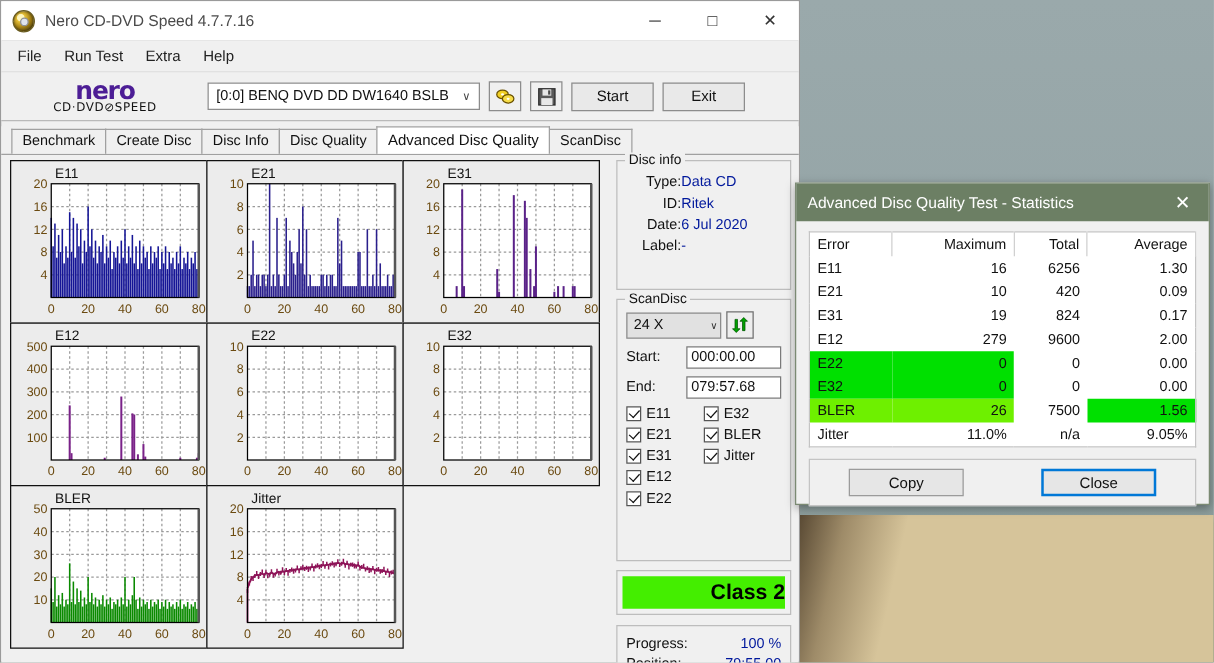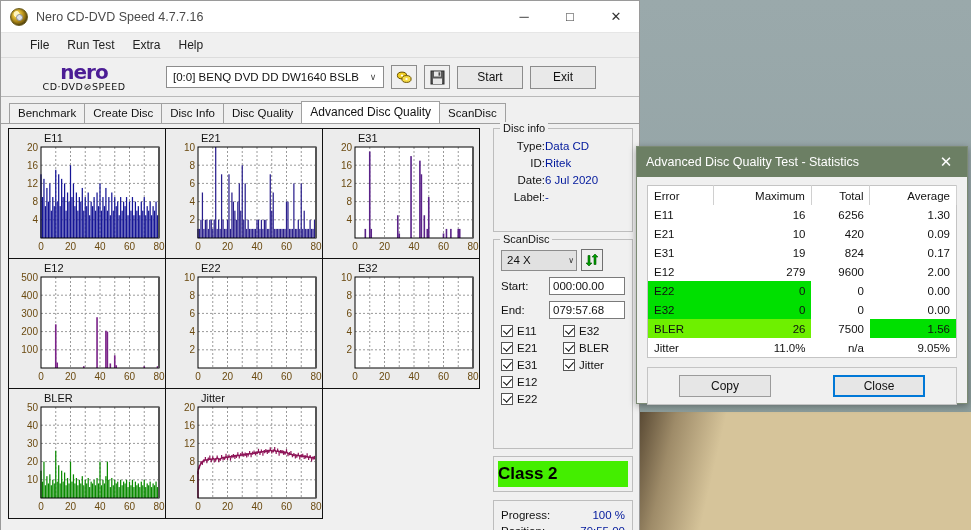--- a/index.html
+++ b/index.html
@@ -27,21 +27,21 @@
   .titlebar{height:31px;background:#ffffff;display:flex;align-items:center;
     border-bottom:1px solid #e6e6e6;}
   .tb-icon{width:16px;height:16px;margin:0 8px 0 9px;border-radius:50%;
     background:radial-gradient(circle at 35% 32%, #fff6bf 0 18%, #e8c23a 22%, #9d7a12 55%, #5b4a10 78%, #2d2a22 100%);
     border:1px solid #6a5c20;box-shadow:inset 0 0 2px rgba(0,0,0,.5);position:relative;}
   .tb-icon:after{content:"";position:absolute;left:5px;top:5px;width:5px;height:5px;border-radius:50%;
     background:#dfe3ea;border:1px solid #8d8f96;}
   .tb-title{font-size:12.5px;color:#4a4a4a;flex:1;}
   .tb-btn{width:46px;height:30px;display:flex;align-items:center;justify-content:center;
     color:#333;font-size:13px;user-select:none;}
-  .menubar{height:24px;display:flex;align-items:center;padding:0 20px;
+  .menubar{height:24px;display:flex;align-items:center;padding:0 4px;
     border-bottom:1px solid #dcdcdc;background:#f0f0f0;}
   .menu-item{font-size:12px;color:#222;padding:3px 9px;}
   
   .toolbar{height:38px;display:flex;align-items:center;padding:0 8px;gap:7px;
     border-bottom:1px solid #b9b9b9;background:#f0f0f0;}
   .logo{width:150px;height:34px;display:flex;flex-direction:column;align-items:center;
     justify-content:center;line-height:1;}
   .logo .l1{font-family:"DejaVu Sans",sans-serif;font-weight:bold;font-size:20px;
     letter-spacing:-1px;color:#4c1d95;}
   .logo .l2{font-family:"DejaVu Sans",sans-serif;font-weight:normal;font-size:9.5px;
@@ -89,21 +89,21 @@
   .tinput{flex:1;height:18px;border:1px solid #7a7a7a;background:#fff;font-size:11.5px;
     color:#111;display:flex;align-items:center;padding-left:3px;box-sizing:border-box;}
   .cbgrid{display:flex;flex-wrap:wrap;margin-top:2px;}
   .cbcell{width:50%;display:flex;align-items:center;gap:4px;font-size:11.5px;
     color:#111;margin-bottom:5px;}
   .cbox{width:12px;height:12px;border:1px solid #555;background:#fff;position:relative;
     box-sizing:border-box;}
   .cbox:after{content:"";position:absolute;left:3px;top:0px;width:4px;height:7px;
     border:solid #111;border-width:0 1.6px 1.6px 0;transform:rotate(42deg);}
   .classbox{border:1px solid #bdbdbd;background:#f0f0f0;padding:4px;margin-bottom:8px;}
-  .classbadge{background:#44ee00;text-align:left;font-size:17px;font-weight:bold;
+  .classbadge{background:#44ee00;text-align:right;font-size:17px;font-weight:bold;
     color:#000;padding:3px 0;}
   .progbox{border:1px solid #bdbdbd;background:#f0f0f0;padding:6px 7px;}
   .progrow{display:flex;font-size:11.5px;line-height:16px;}
   .progrow .k{flex:1;color:#111;}
   .progrow .v{color:#00189c;}
   
   #dlg{position:absolute;left:636px;top:146px;width:332px;height:258px;background:#f0f0f0;
     border:1px solid #7b8a73;box-sizing:border-box;box-shadow:0 2px 7px rgba(0,0,0,.35);}
   .dlg-title{height:30px;background:#6c7f64;display:flex;align-items:center;}
   .dlg-title .t{flex:1;padding-left:9px;font-size:12.5px;color:#fff;}

